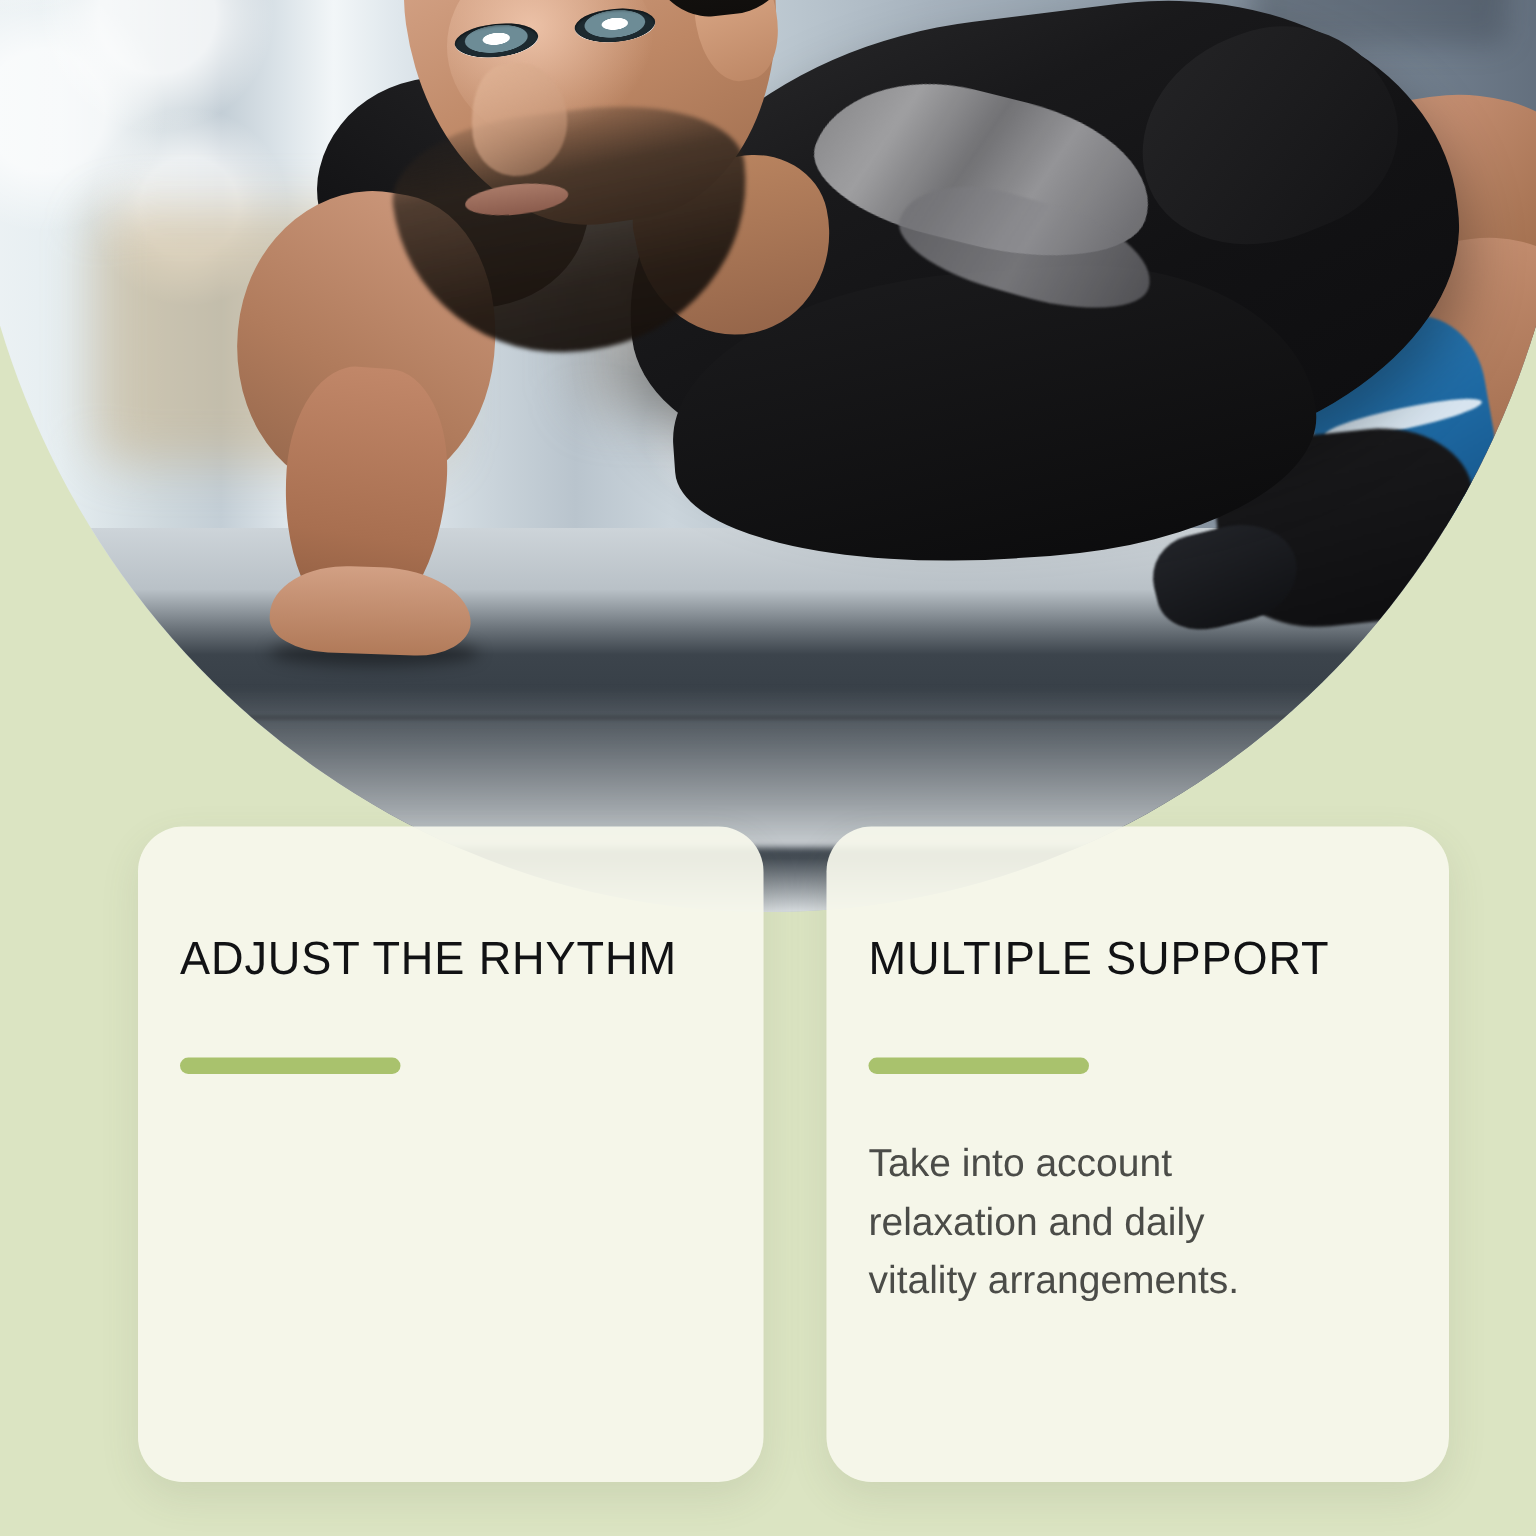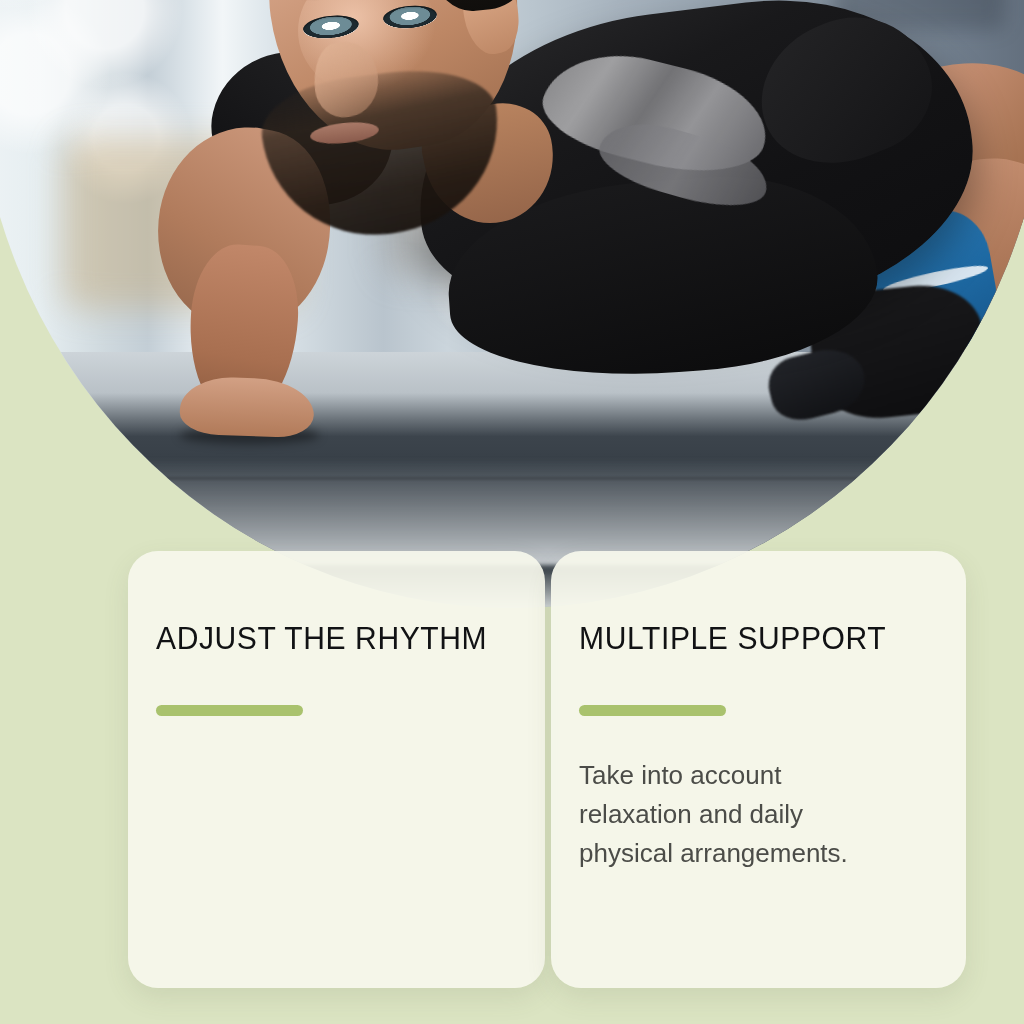--- a/index.html
+++ b/index.html
@@ -341,21 +341,21 @@
   }
   .card {
     position:absolute;
     top:551px;
     height:437px;
     background:rgba(246,248,236,.93);
     border-radius:30px;
     box-shadow:0 10px 26px rgba(90,100,70,.12);
     padding:72px 0 0 28px;
   }
-  .card-left  { left:92px;  width:417px;margin-left:36px; }
+  .card-left  { left:92px;  width:417px; }
   .card-right { left:551px; width:415px; }
 
   .card-title {
     font-size:31px;
     font-weight:400;
     letter-spacing:.6px;
     color:#111214;
     line-height:1.05;
     white-space:nowrap;
     font-family:"Liberation Sans", sans-serif;
@@ -442,17 +442,17 @@
     <div class="card card-left">
       <div class="card-title">ADJUST THE RHYTHM</div>
       <div class="accent-bar"></div>
     </div>
 
     <div class="card card-right">
       <div class="card-title">MULTIPLE SUPPORT</div>
       <div class="accent-bar"></div>
       <div class="card-body">Take into account
 relaxation and daily
-physical arrangements.</div>
+vitality arrangements.</div>
     </div>
 
   </div>
 </div>
 
 </body></html>

